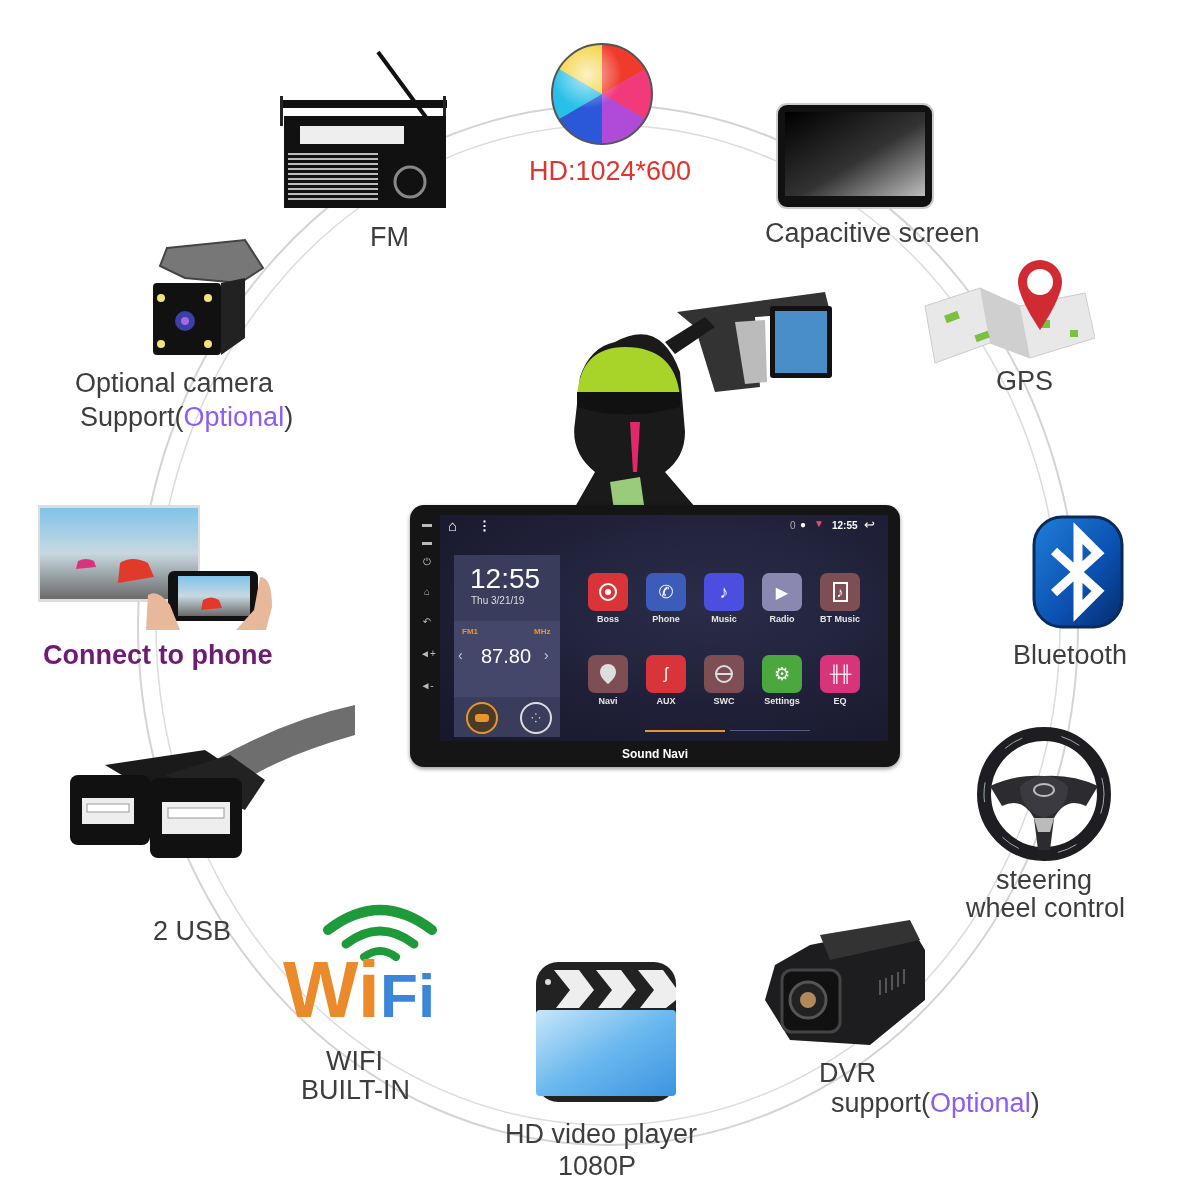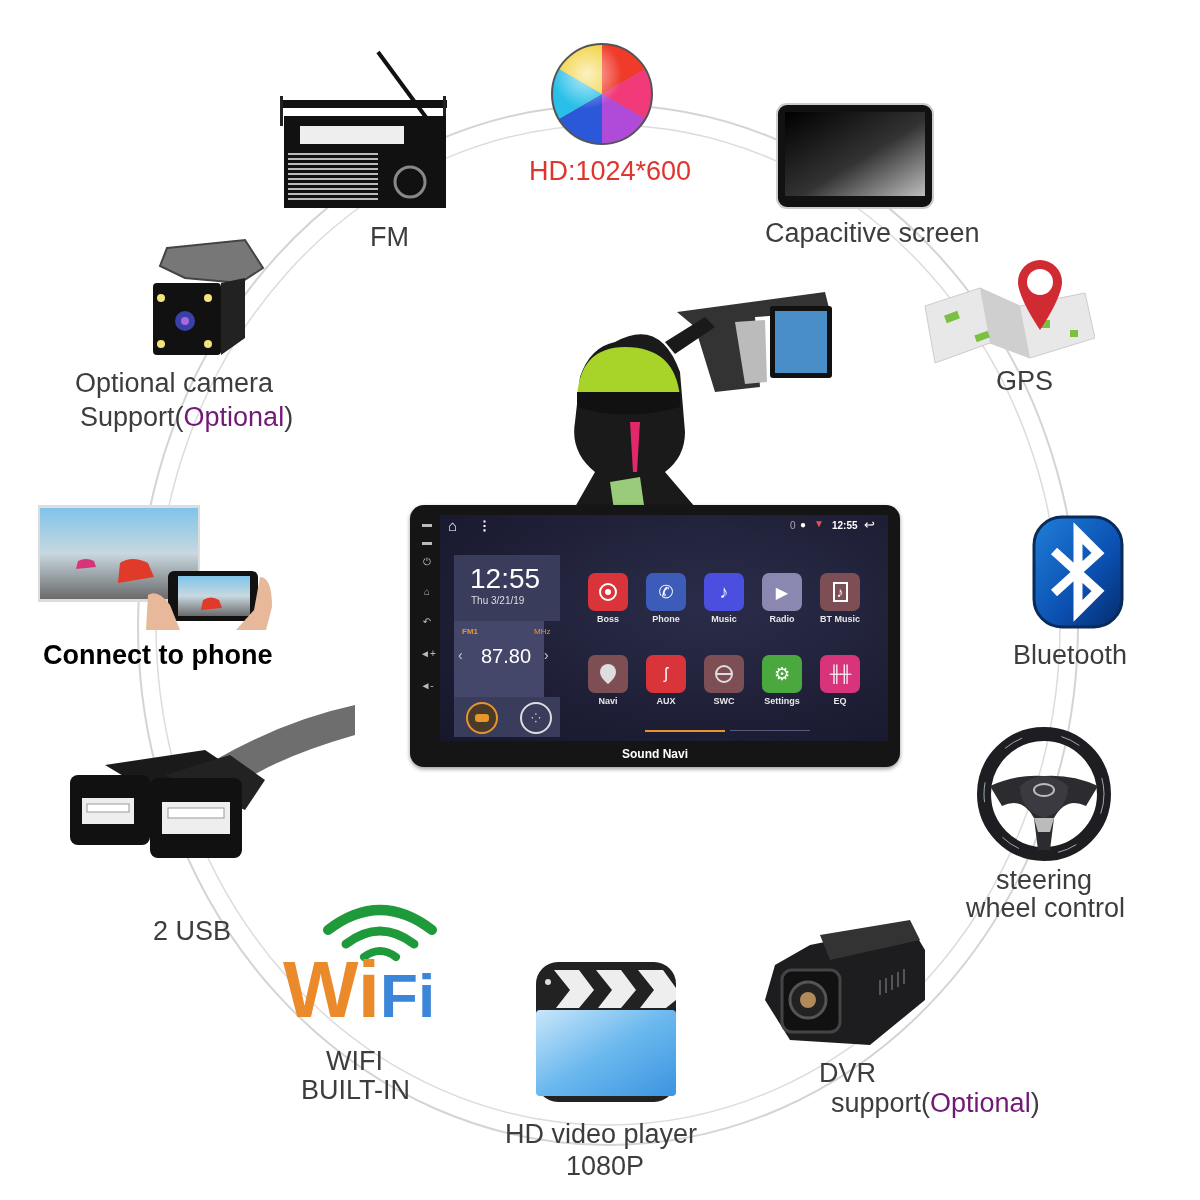--- a/index.html
+++ b/index.html
@@ -1,32 +1,32 @@
 <!DOCTYPE html>
 <html><head>
 <meta charset="utf-8">
 <style>
   html, body { margin:0; padding:0; }
   body { width:1200px; height:1200px; background:#ffffff; position:relative; overflow:hidden;
          font-family:"Liberation Sans", sans-serif; color:#3a3a3a; }
   .abs { position:absolute; }
   .lbl { position:absolute; font-size:27px; line-height:30px; color:#3d3d3d; white-space:nowrap; }
-  .opt { color:#701a75; }
+  .opt { color:#8b5cf6; }
   .red { color:#e0342f; }
   svg { display:block; }
 
   
   .unit { left:410px; top:505px; width:490px; height:262px; background:#151515; border-radius:14px;
           box-shadow: 0 2px 4px rgba(0,0,0,.4); }
   .screen { position:absolute; left:30px; top:10px; width:448px; height:226px;
             background: radial-gradient(ellipse at 60% 40%, #2b2c49 0%, #1c1d33 70%, #16172a 100%); }
   .sidebtn { position:absolute; left:10px; width:14px; height:10px; color:#bbb; font-size:10px; text-align:center; line-height:10px;}
   .statusbar { position:absolute; left:0; top:0; width:100%; height:22px; color:#fff; font-size:10px; }
   .clockcard { position:absolute; left:14px; top:40px; width:106px; height:66px; background:#3a3c5c; }
-  .radiocard { position:absolute; left:14px; top:106px; width:90px; height:76px; background:#45476a; }
+  .radiocard { position:absolute; left:14px; top:106px; width:106px; height:76px; background:#45476a; }
   .btncard { position:absolute; left:14px; top:182px; width:106px; height:40px; background:#3a3c5c; }
   .app { position:absolute; width:44px; text-align:center; }
   .app .tile { width:40px; height:38px; border-radius:7px; margin:0 auto; display:flex; align-items:center; justify-content:center; }
   .app .name { font-size:9px; color:#e8e8e8; margin-top:3px; font-weight:bold; }
   .brand { position:absolute; left:0; width:100%; bottom:6px; text-align:center; color:#fff; font-weight:bold; font-size:12px; }
 </style>
 </head>
 <body>
 
 <svg class="abs" style="left:0;top:0" width="1200" height="1200">
@@ -138,21 +138,21 @@
     <rect x="2" y="3" width="158" height="91" fill="url(#sky)"></rect>
     <path d="M82 58 q12 -8 28 0 l6 14 l-36 6z" fill="#e03a2a"></path>
     <path d="M40 56 q8 -4 16 0 l2 6 l-20 2z" fill="#d8347c"></path>
     <rect x="130" y="66" width="90" height="50" rx="6" fill="#111"></rect>
     <rect x="140" y="71" width="72" height="40" fill="url(#sky)"></rect>
     <path d="M165 95 q8 -5 16 0 l3 8 l-21 2z" fill="#e03a2a"></path>
     <path d="M110 90 q10 -6 22 10 l10 25 l-34 0 z" fill="#e8b89a"></path>
     <path d="M222 72 q12 0 12 30 l-6 23 l-30 0 l18 -20 z" fill="#e8b89a"></path>
   </svg>
 </div>
-<div class="lbl" style="left:43px;top:640px;font-weight:bold;color:#000000;">Connect to phone</div>
+<div class="lbl" style="left:43px;top:640px;font-weight:bold;color:#701a75;">Connect to phone</div>
 
 <div class="abs" style="left:1032px;top:515px">
   <svg width="92" height="114" viewBox="0 0 92 114">
     <defs>
         <linearGradient id="bt" x1="0" y1="0" x2="1" y2="1">
           <stop offset="0" stop-color="#1f7fd8"></stop>
           <stop offset=".6" stop-color="#0b4fb0"></stop>
           <stop offset="1" stop-color="#042c6a"></stop>
         </linearGradient>
       </defs>
@@ -212,21 +212,21 @@
       </defs>
     <rect x="2" y="2" width="140" height="140" rx="22" fill="#222"></rect>
     <rect x="2" y="50" width="140" height="86" rx="4" fill="url(#vid)"></rect>
     <path d="M20 10 L45 10 L60 30 L45 48 L22 48 L36 30 Z" fill="#eee"></path>
     <path d="M62 10 L87 10 L102 30 L87 48 L64 48 L78 30 Z" fill="#eee"></path>
     <path d="M104 10 L129 10 L142 28 L142 40 L132 48 L106 48 L120 30 Z" fill="#eee"></path>
     <circle cx="14" cy="22" r="3" fill="#ddd"></circle>
   </svg>
 </div>
 <div class="lbl" style="left:505px;top:1119px;">HD video player</div>
-<div class="lbl" style="left:558px;top:1151px;margin-left:8px;">1080P</div>
+<div class="lbl" style="left:558px;top:1151px;">1080P</div>
 
 <div class="abs" style="left:760px;top:920px">
   <svg width="170" height="130" viewBox="0 0 170 130">
     <path d="M50 25 L150 5 L165 30 L165 80 L110 125 L30 120 L5 80 L15 45 Z" fill="#1d1d1f"></path>
     <path d="M60 15 L150 0 L160 20 L70 40 Z" fill="#333"></path>
     <rect x="22" y="50" width="58" height="62" rx="10" fill="#111" stroke="#444" stroke-width="3"></rect>
     <circle cx="48" cy="80" r="18" fill="#222" stroke="#555" stroke-width="3"></circle>
     <circle cx="48" cy="80" r="8" fill="#b08a5a"></circle>
     <g stroke="#555" stroke-width="2">
         <line x1="120" y1="60" x2="120" y2="75"></line>
@@ -274,21 +274,21 @@
       <span class="abs" style="left:392px;top:5px;font-weight:bold;">12:55</span>
       <span class="abs" style="left:424px;top:2px;font-size:13px;">↩</span>
     </div>
 
     <div class="clockcard">
       <div class="abs" style="left:16px;top:8px;font-size:28px;color:#fff;">12:55</div>
       <div class="abs" style="left:17px;top:40px;font-size:10px;color:#ddd;">Thu 3/21/19</div>
     </div>
     <div class="radiocard">
       <div class="abs" style="left:8px;top:6px;font-size:8px;color:#e8962a;font-weight:bold;">FM1</div>
-      <div class="abs" style="left:80px;top:6px;font-size:8px;color:#e8962a;font-weight:normal;">MHz</div>
+      <div class="abs" style="left:80px;top:6px;font-size:8px;color:#e8962a;font-weight:bold;">MHz</div>
       <div class="abs" style="left:4px;top:26px;font-size:14px;color:#ccc;">‹</div>
       <div class="abs" style="left:27px;top:24px;font-size:20px;color:#fff;">87.80</div>
       <div class="abs" style="left:90px;top:26px;font-size:14px;color:#ccc;">›</div>
     </div>
     <div class="btncard">
       <div class="abs" style="left:12px;top:5px;width:28px;height:28px;border-radius:50%;border:2px solid #e8962a;background:#4a3a2a;display:flex;align-items:center;justify-content:center;">
           <div style="width:14px;height:8px;background:#e8962a;border-radius:3px;"></div>
         </div>
       <div class="abs" style="left:66px;top:5px;width:28px;height:28px;border-radius:50%;border:2px solid #ddd;color:#ddd;font-size:12px;text-align:center;line-height:28px;">⁘</div>
     </div>

